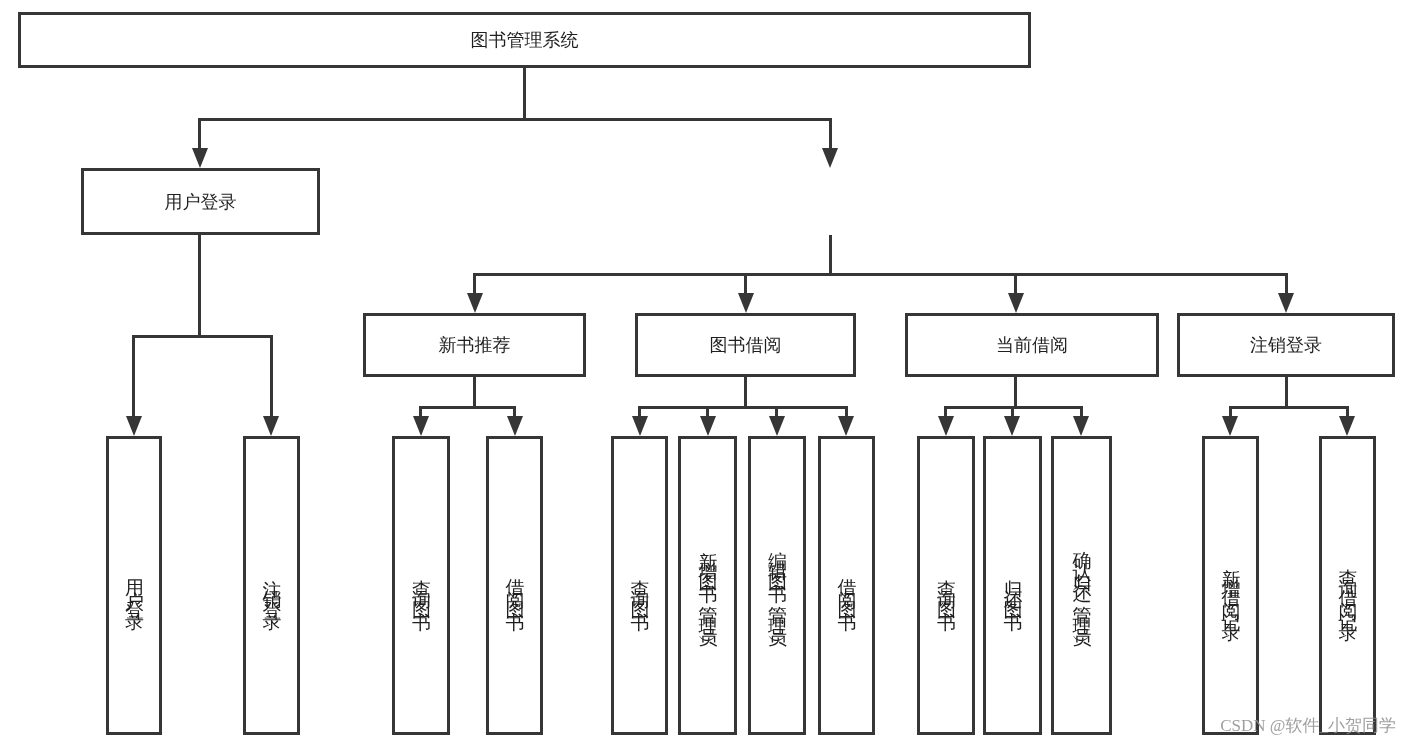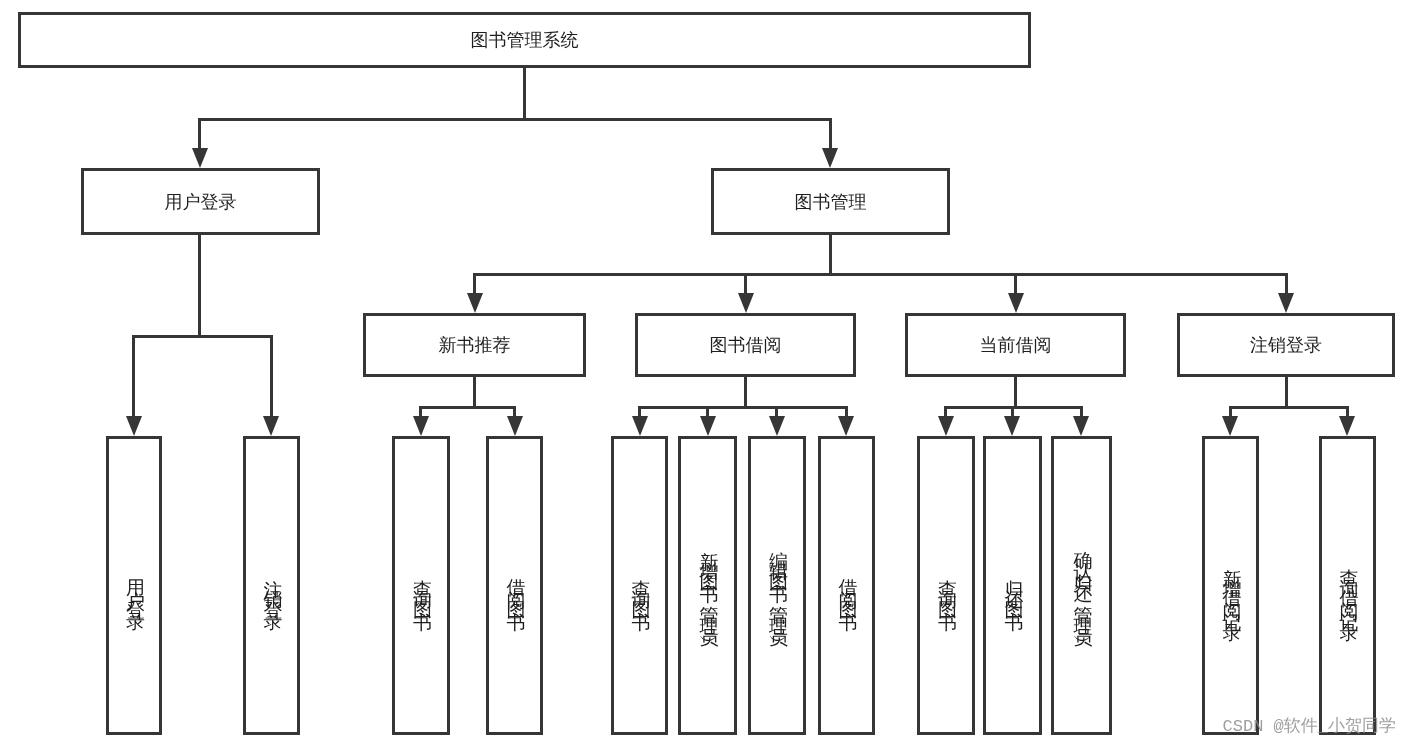--- a/index.html
+++ b/index.html
@@ -2,21 +2,21 @@
 <html><head>
 <meta charset="utf-8">
 <style>
   html, body { margin: 0; padding: 0; background: #ffffff; }
   #canvas {
     position: relative;
     width: 1405px;
     height: 747px;
     background: #ffffff;
     overflow: hidden;
-    font-family: Liberation Mono, monospace;
+    font-family: Liberation Serif, serif;
   }
   .box {
     position: absolute;
     box-sizing: border-box;
     border: 3px solid #363636;
     background: #ffffff;
     display: flex;
     align-items: center;
     justify-content: center;
     color: #1f1f1f;
@@ -66,23 +66,20 @@
   <div class="hline" style="left:198px; top:118px; width:634px;"></div>
 
   <div class="vline" style="left:198px; top:118px; height:34px;"></div>
   <div class="arrow" style="left:192px; top:148px;"></div>
   <div class="vline" style="left:829px; top:118px; height:34px;"></div>
   <div class="arrow" style="left:822px; top:148px;"></div>
 
   <div class="box" style="left:81px; top:168px; width:239px; height:67px;">
     <span class="label">用户登录</span>
   </div>
-  <div class="box" style="left:711px; top:168px; width:239px; height:67px;">
-    <span class="label">图书管理</span>
-  </div>
 
   <div class="vline" style="left:198px; top:235px; height:100px;"></div>
   <div class="hline" style="left:132px; top:335px; width:141px;"></div>
   <div class="vline" style="left:132px; top:335px; height:83px;"></div>
   <div class="arrow" style="left:126px; top:416px;"></div>
   <div class="vline" style="left:270px; top:335px; height:83px;"></div>
   <div class="arrow" style="left:263px; top:416px;"></div>
 
   <div class="vline" style="left:829px; top:235px; height:38px;"></div>
   <div class="hline" style="left:473px; top:273px; width:815px;"></div>
@@ -94,21 +91,21 @@
   <div class="arrow" style="left:1008px; top:293px;"></div>
   <div class="vline" style="left:1285px; top:273px; height:23px;"></div>
   <div class="arrow" style="left:1278px; top:293px;"></div>
 
   <div class="box" style="left:363px; top:313px; width:223px; height:64px;">
     <span class="label">新书推荐</span>
   </div>
   <div class="box" style="left:635px; top:313px; width:221px; height:64px;">
     <span class="label">图书借阅</span>
   </div>
-  <div class="box" style="left:905px; top:313px; width:221px; height:64px;">
+  <div class="box" style="left:905px; top:313px; width:254px; height:64px;">
     <span class="label">当前借阅</span>
   </div>
   <div class="box" style="left:1177px; top:313px; width:218px; height:64px;">
     <span class="label">注销登录</span>
   </div>
 
   <div class="vline" style="left:473px; top:377px; height:30px;"></div>
   <div class="hline" style="left:419px; top:406px; width:97px;"></div>
   <div class="vline" style="left:419px; top:406px; height:14px;"></div>
   <div class="arrow" style="left:413px; top:416px;"></div>

